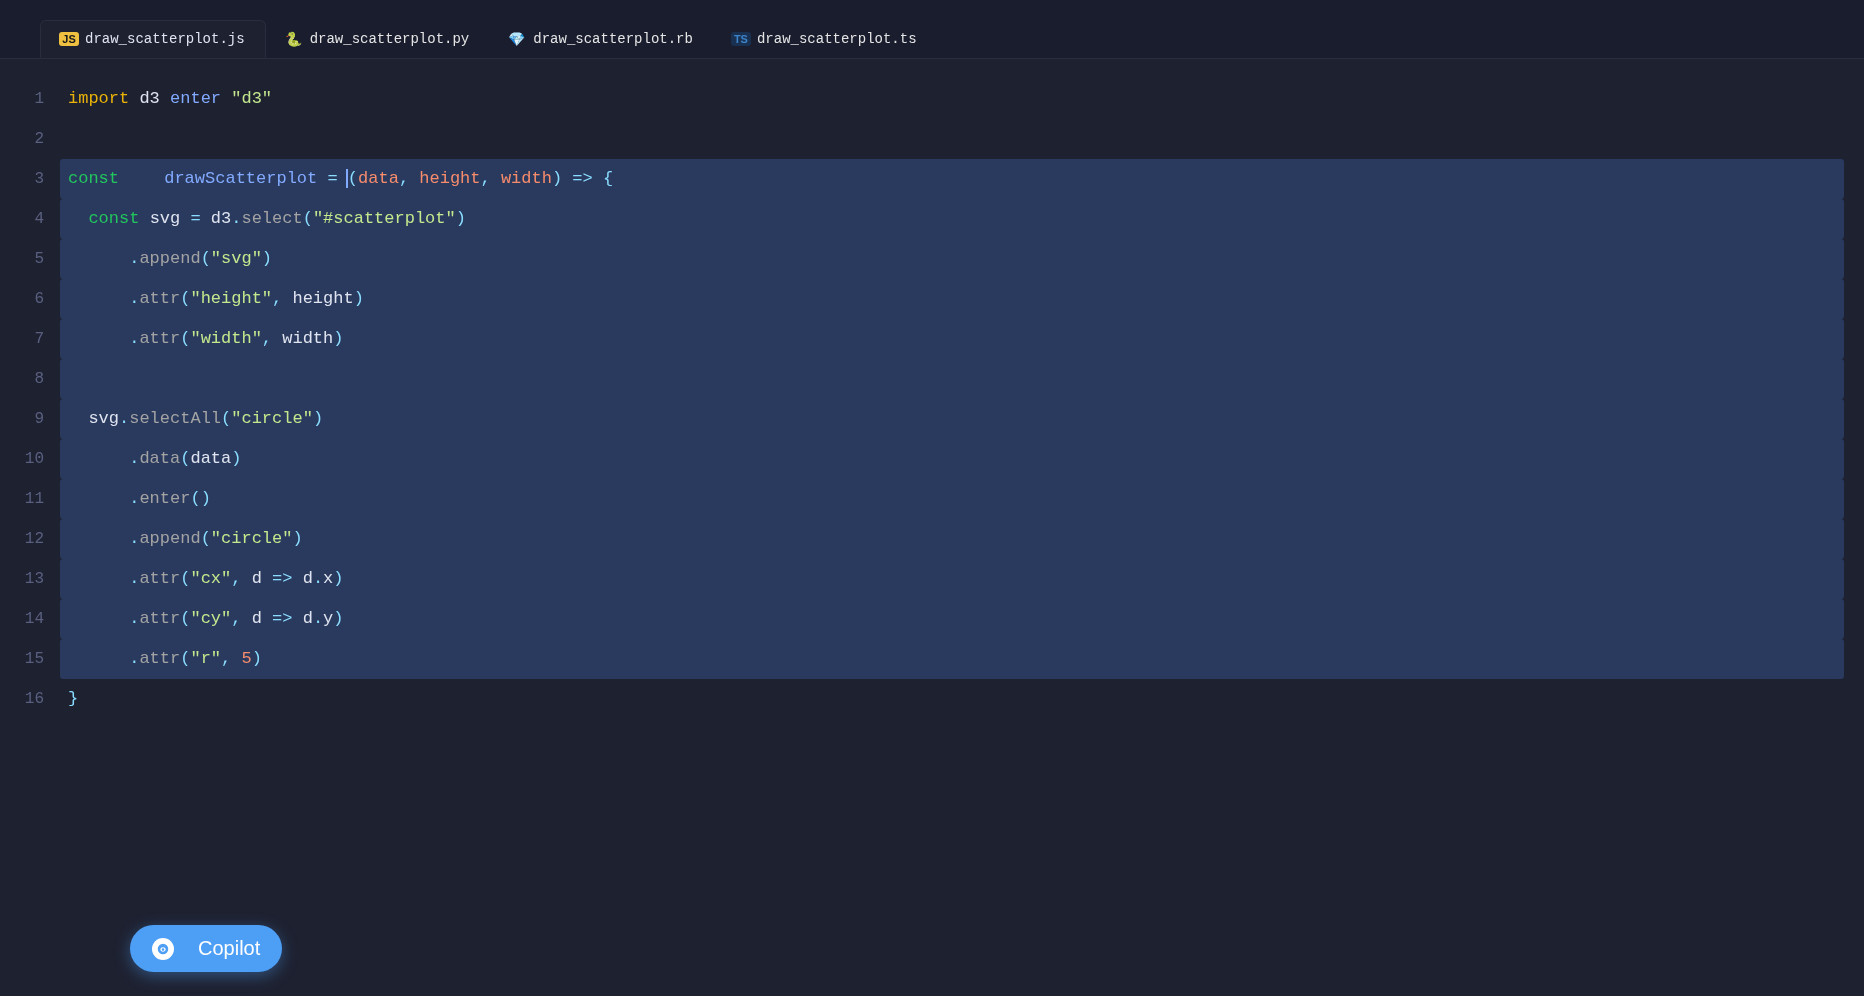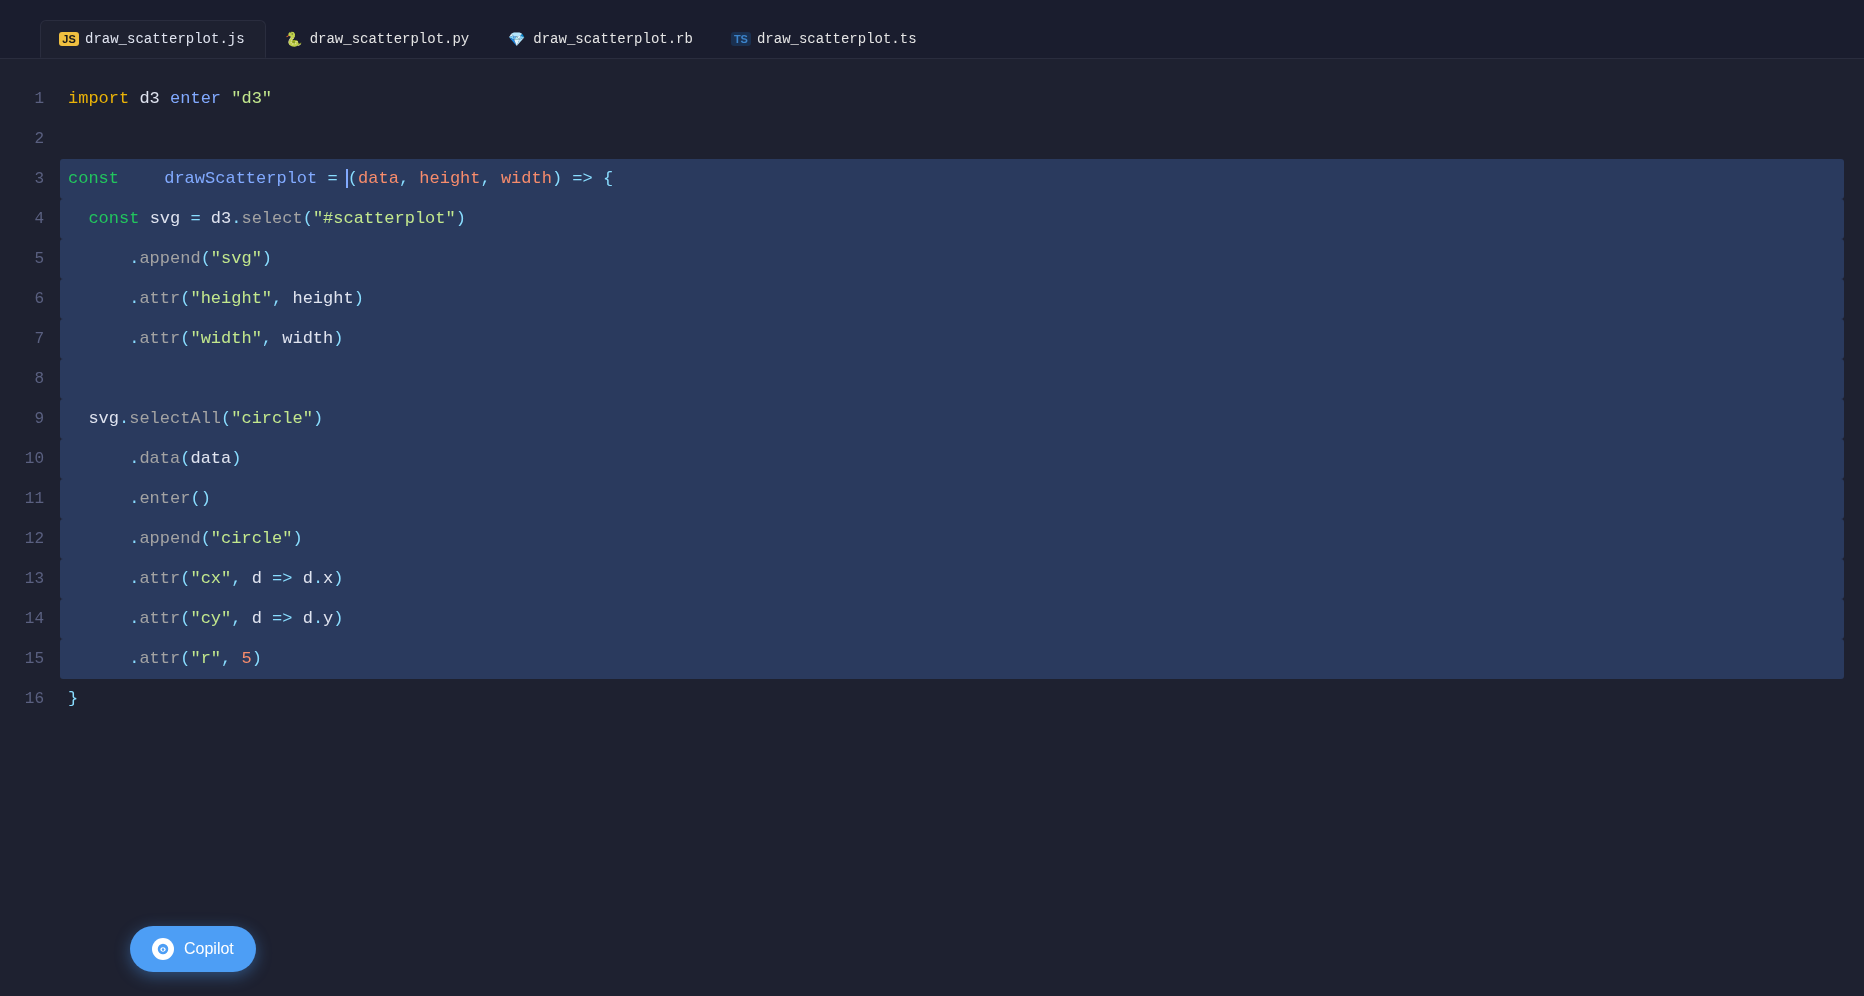--- a/index.html
+++ b/index.html
@@ -119,27 +119,27 @@
 
     .copilot-btn {
       position: fixed;
       bottom: 24px;
       left: 130px;
       background: #4d9ef5;
       color: white;
       border: none;
       border-radius: 24px;
       padding: 12px 22px;
-      font-size: 16px;
+      font-size: 20px;
       font-family: sans-serif;
       font-weight: 500;
       cursor: pointer;
       display: flex;
       align-items: center;
-      gap: 10px;
+      gap: 24px;
       box-shadow: 0 4px 16px rgba(77, 158, 245, 0.4);
     }
 
     .copilot-icon {
       width: 22px;
       height: 22px;
       border-radius: 50%;
       background: white;
       display: flex;
       align-items: center;

